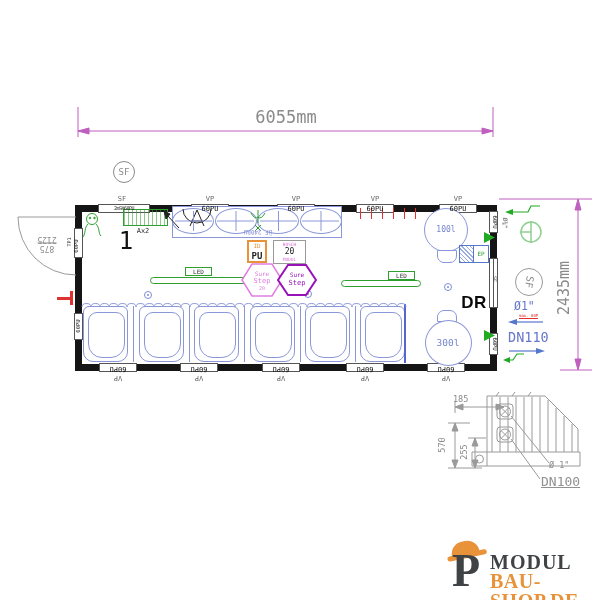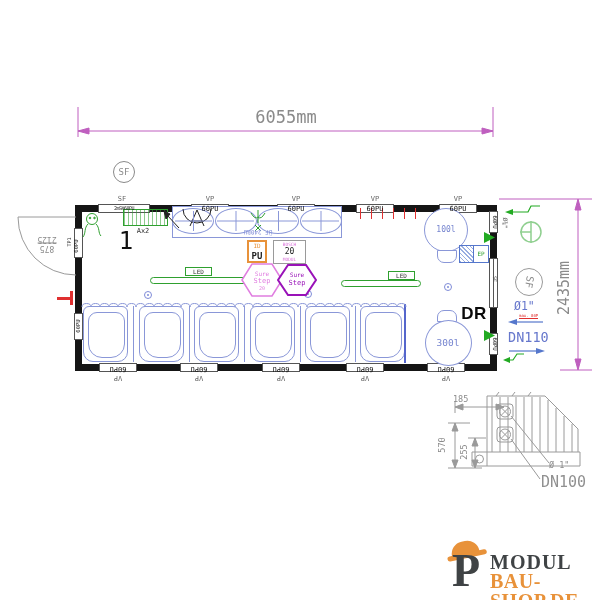--- a/index.html
+++ b/index.html
@@ -324,32 +324,32 @@
     <div class="t c" style="left:289.5px;top:252px;font-size:8px;color:#222;">20</div>
     <div class="t c" style="left:289.5px;top:259.5px;font-size:4.5px;color:#d86fd8;">MODUL</div>
     <div class="t c" style="left:262px;top:273.5px;font-size:6px;color:#e07de0;">Sure</div>
     <div class="t c" style="left:262px;top:280.5px;font-size:7px;color:#e07de0;">Step</div>
     <div class="t c" style="left:262px;top:288px;font-size:5px;color:#e07de0;">20</div>
     <div class="t c" style="left:297px;top:275px;font-size:6px;color:#9912b8;">Sure</div>
     <div class="t c" style="left:297px;top:283px;font-size:7px;color:#9912b8;">Step</div>
     <div class="t c" style="left:446px;top:230px;font-size:8px;color:#7584cf;">100l</div>
     <div class="t c" style="left:448px;top:343px;font-size:9.5px;color:#7584cf;">300l</div>
     <div class="t c" style="left:481px;top:254px;font-size:6px;color:#2fa02f;">EP</div>
-    <div class="t c" style="left:474px;top:313px;font-size:17px;font-weight:bold;color:#0a0a0a;font-family:'Liberation Sans',sans-serif;letter-spacing:0.5px;">DR</div>
+    <div class="t c" style="left:474px;top:302px;font-size:17px;font-weight:bold;color:#0a0a0a;font-family:'Liberation Sans',sans-serif;letter-spacing:0.5px;">DR</div>
 
     <div class="t c" style="left:505px;top:223px;font-size:6px;color:#555;transform:translate(-50%,-50%) rotate(90deg);">Ø¾"</div>
     <div class="t" style="left:514px;top:301px;font-size:11.5px;color:#6677cc;">Ø1"</div>
     <div class="t" style="left:519px;top:314px;font-size:4px;color:#e03030;border-bottom:1px solid #e03030;">max. 80P</div>
     <div class="t" style="left:508px;top:331px;font-size:13.5px;color:#6677cc;">DN110</div>
 
     <div class="t" style="left:453px;top:395px;font-size:8.5px;">185</div>
     <div class="t c" style="left:442px;top:445px;font-size:8.5px;transform:translate(-50%,-50%) rotate(-90deg);">570</div>
     <div class="t c" style="left:464px;top:452px;font-size:8.5px;transform:translate(-50%,-50%) rotate(-90deg);">255</div>
     <div class="t" style="left:549px;top:461px;font-size:8.5px;">Ø 1"</div>
-    <div class="t" style="left:541px;top:475px;font-size:15px;color:#909090;">DN100</div>
+    <div class="t" style="left:541px;top:475px;font-size:13px;color:#909090;text-decoration:underline;">DN100</div>
   </div>
 
   <div class="abs" style="left:444px;top:538px;width:152px;height:60px;">
     <div style="position:absolute;left:2px;top:1px;width:40px;height:22px;transform:rotate(-12deg);">
       <div style="position:absolute;left:5px;top:2px;width:28px;height:14px;background:#e8923a;border-radius:14px 14px 2px 2px;"></div>
       <div style="position:absolute;left:0;top:14px;width:40px;height:5px;background:#e8923a;border-radius:2.5px;"></div>
     </div>
     <div class="abs" style="left:8px;top:10px;font-family:'Liberation Serif',serif;font-weight:bold;font-size:46px;line-height:1;color:#3f4345;">P</div>
     <div class="abs" style="left:46px;top:14px;font-family:'Liberation Serif',serif;font-weight:bold;font-size:20px;line-height:1;color:#3f4345;letter-spacing:1px;">MODUL</div>
     <div class="abs" style="left:46px;top:33px;font-family:'Liberation Serif',serif;font-weight:bold;font-size:20px;line-height:1;color:#e8923a;letter-spacing:0.5px;">BAU-SHOP.DE</div>

